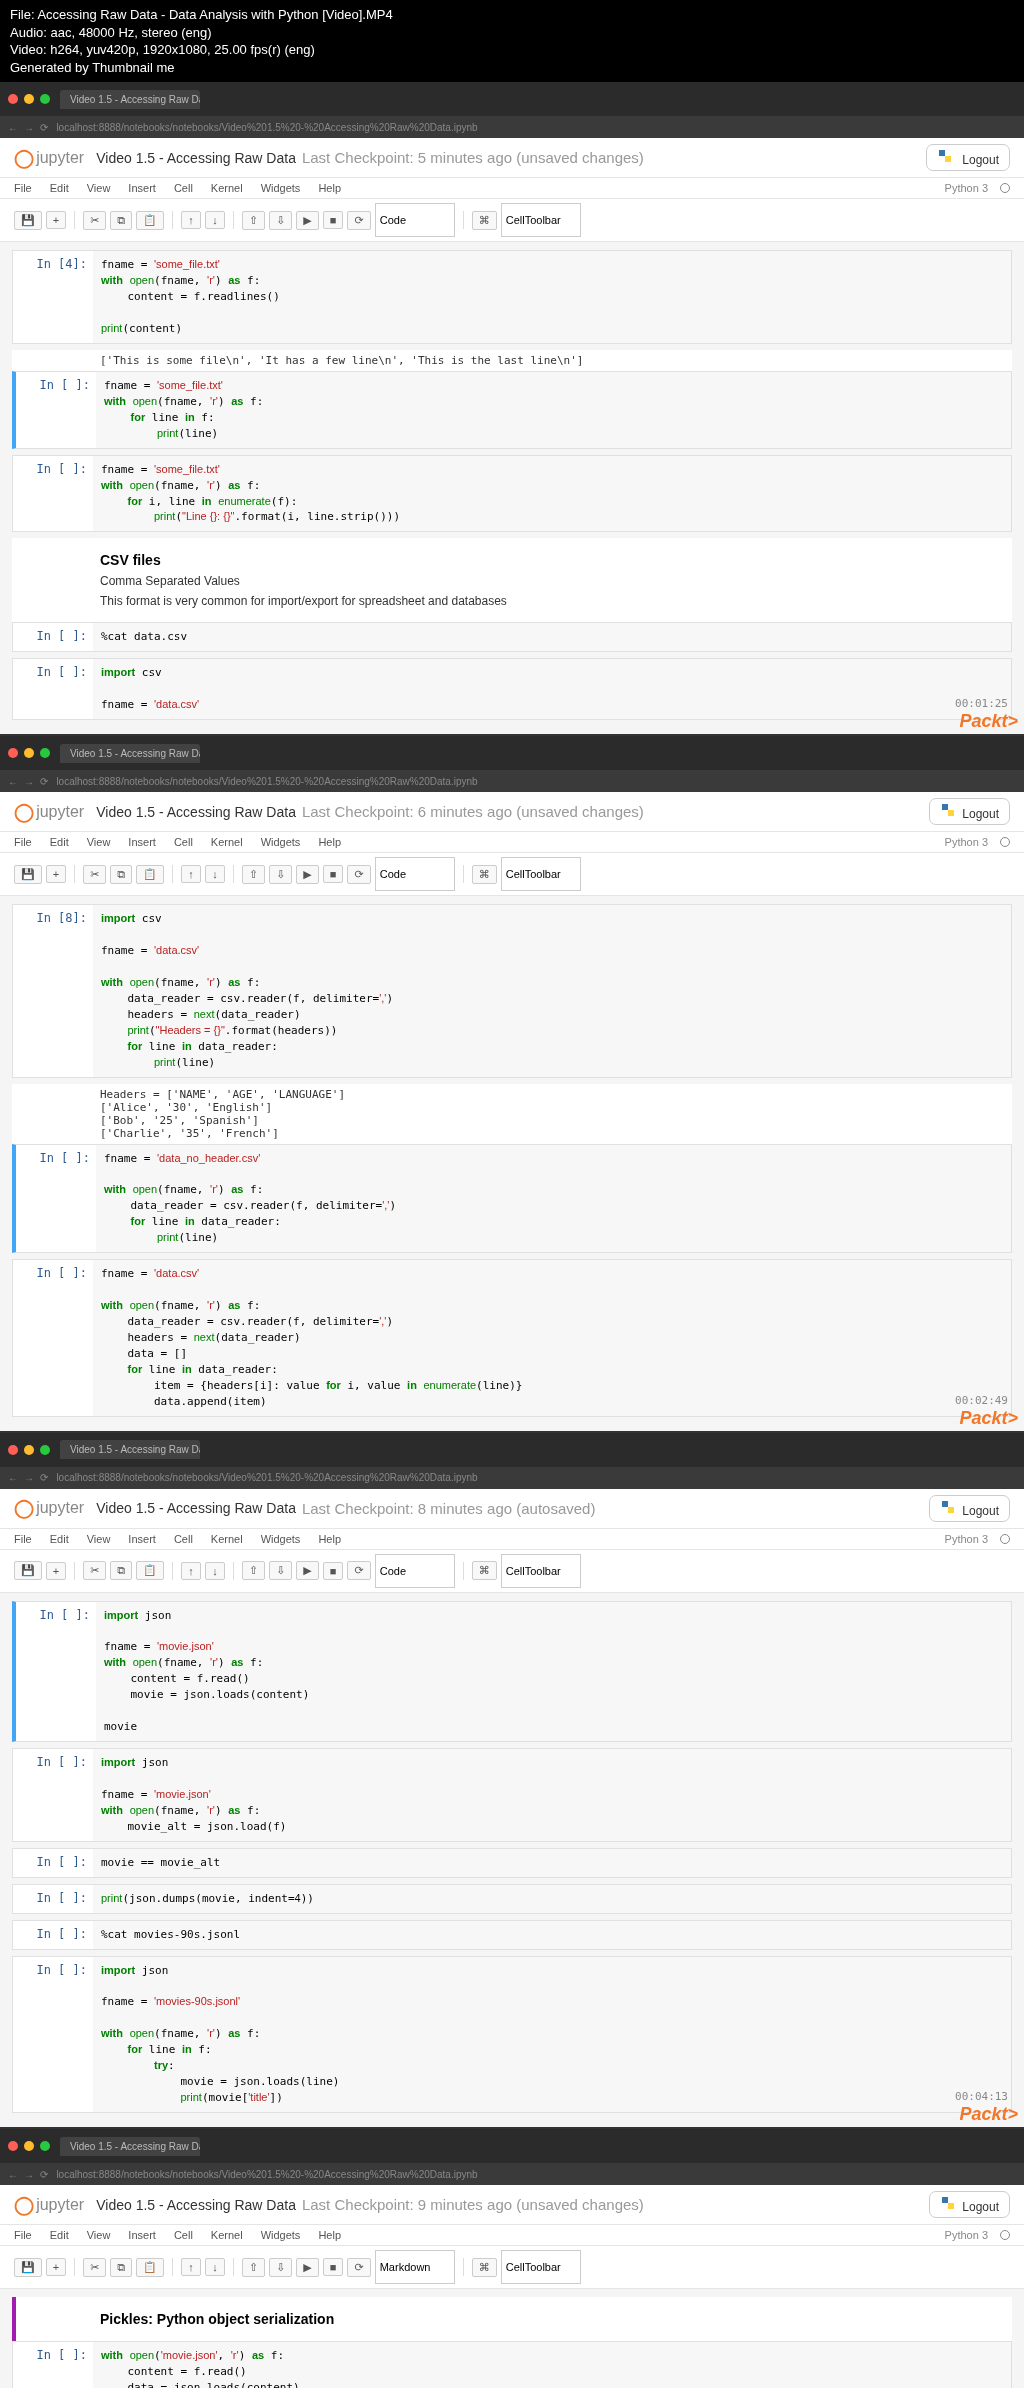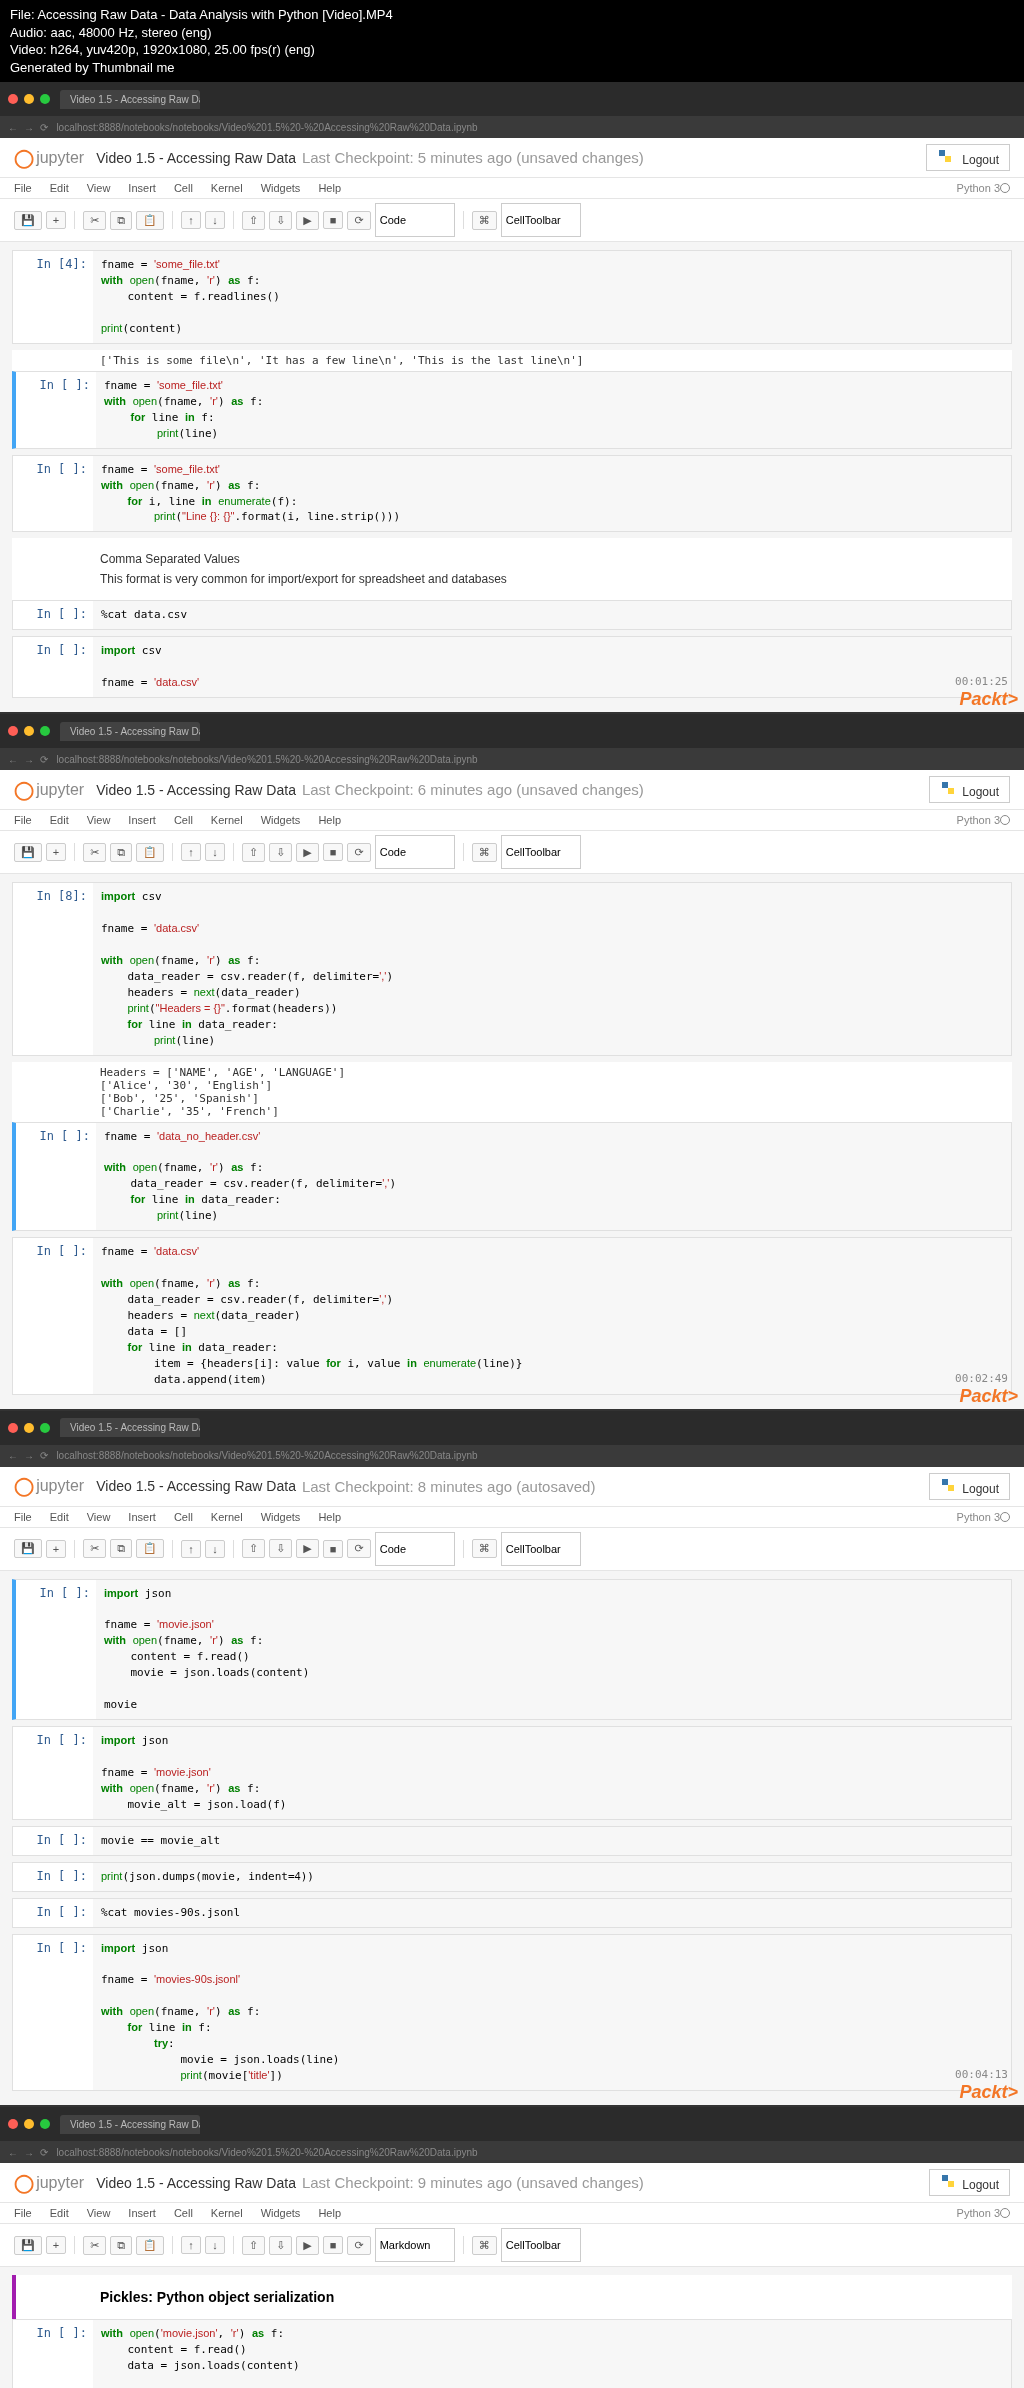--- a/index.html
+++ b/index.html
@@ -11,25 +11,25 @@
 .tl-r{background:#ff5f56}.tl-y{background:#ffbd2e}.tl-g{background:#27c93f}
 .browser-tab { background:#424242; color:#bbb; font-size:10px; padding:4px 10px; border-radius:3px 3px 0 0; max-width:140px; overflow:hidden; white-space:nowrap; }
 .url-bar { background:#3a3a3a; height:22px; display:flex; align-items:center; padding:0 8px; color:#888; font-size:10px; }
 .url-text { margin-left:8px; }
 .notebook { background:#fff; }
 .nb-header { display:flex; align-items:center; padding:6px 14px; border-bottom:1px solid #e5e5e5; }
 .jupyter-logo { display:flex; align-items:center; font-size:16px; color:#888; margin-right:12px; }
 .jlogo-sym { color:#f37626; font-weight:bold; font-size:18px; margin-right:2px; }
 .nb-title { font-size:14px; color:#333; }
 .nb-checkpoint { font-size:15px; color:#999; margin-left:6px; }
-.logout-btn { margin-left:auto; font-size:12px; color:#333; padding:3px 10px; border:1px solid #ccc; border-radius:0; }
+.logout-btn { margin-left:auto; font-size:12px; color:#333; padding:3px 10px; border:1px solid #ccc; border-radius:7px; }
 .py-icon { width:16px; height:16px; margin-right:6px; display:inline-block; }
 .nb-menubar { display:flex; padding:4px 14px; border-bottom:1px solid #e5e5e5; font-size:11px; color:#555; }
 .nb-menubar .mi { margin-right:18px; }
-.kernel-ind { margin-left:auto; display:flex; align-items:center; gap:0; color:#888; }
+.kernel-ind { margin-left:auto; display:flex; align-items:center; gap:12px; color:#888; }
 .kernel-circle { width:10px; height:10px; border:1px solid #888; border-radius:50%; }
 .nb-toolbar { display:flex; align-items:center; padding:4px 14px; border-bottom:1px solid #e5e5e5; gap:4px; }
 .tb-btn { font-size:11px; padding:2px 6px; border:1px solid #ccc; background:#f8f8f8; color:#555; border-radius:2px; min-width:20px; text-align:center; }
 .tb-sep { width:1px; height:18px; background:#ddd; margin:0 4px; }
 .tb-select { font-size:11px; padding:10px 4px; border:1px solid #ccc; background:#fff; min-width:80px; }
 .nb-body { background:#f5f5f5; padding:8px 12px; }
 .cell { display:flex; margin-bottom:6px; background:#fff; border:1px solid #e0e0e0; }
 .cell.selected { border-left:4px solid #42a5f5; }
 .prompt { width:80px; text-align:right; padding:6px 6px 6px 0; font-family:Menlo,Monaco,monospace; font-size:12px; color:#2f5b8f; flex-shrink:0; }
 .cell-content { flex:1; padding:6px 8px; font-family:Menlo,Monaco,monospace; font-size:11px; line-height:1.45; white-space:pre; overflow-x:auto; background:#f7f7f7; }
@@ -144,20 +144,21 @@
 
   <div class="cell">
     <div class="prompt">In [ ]:</div>
     <div class="cell-content">fname = <span class="str">'some_file.txt'</span>
 <span class="kw">with</span> <span class="bi">open</span>(fname, <span class="str">'r'</span>) <span class="kw">as</span> f:
     <span class="kw">for</span> i, line <span class="kw">in</span> <span class="bi">enumerate</span>(f):
         <span class="bi">print</span>(<span class="str">"Line {}: {}"</span>.format(i, line.strip()))</div>
   </div>
 
   <div class="md-render">
+    <h3>CSV files</h3>
     <p>Comma Separated Values</p>
     <p>This format is very common for import/export for spreadsheet and databases</p>
   </div>
 
   <div class="cell">
     <div class="prompt">In [ ]:</div>
     <div class="cell-content">%cat data.csv</div>
   </div>
 
   <div class="cell">

